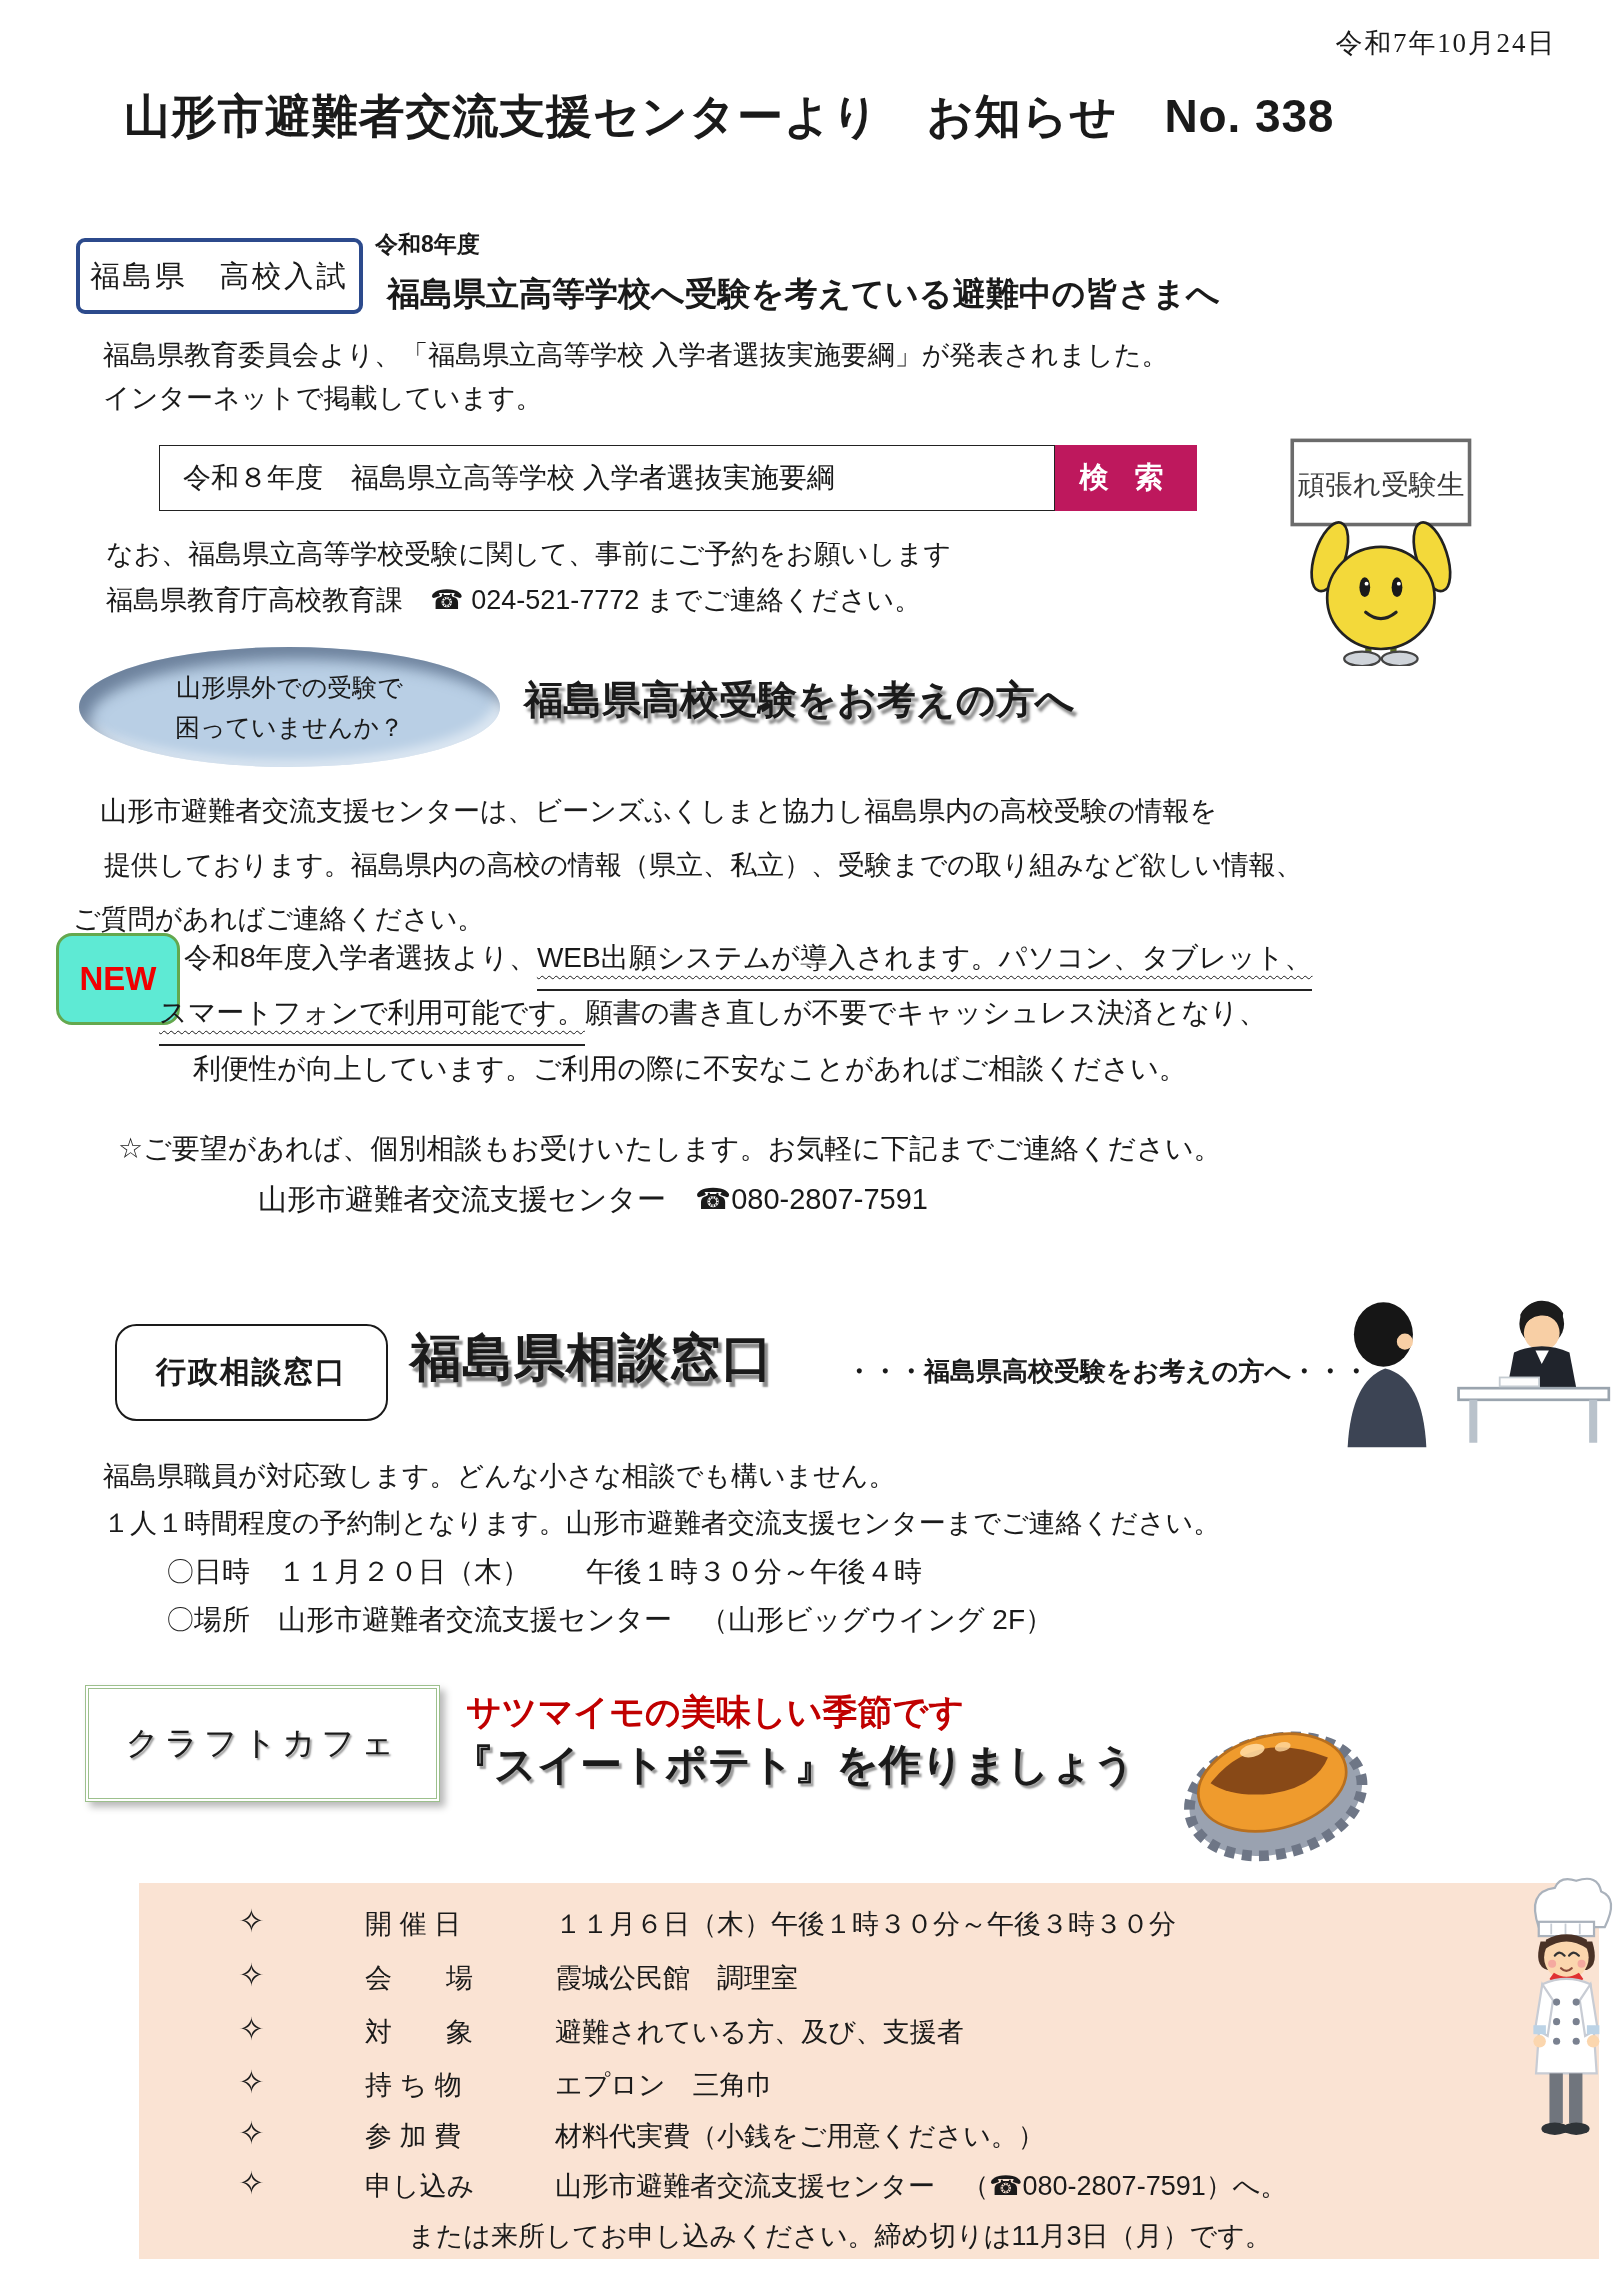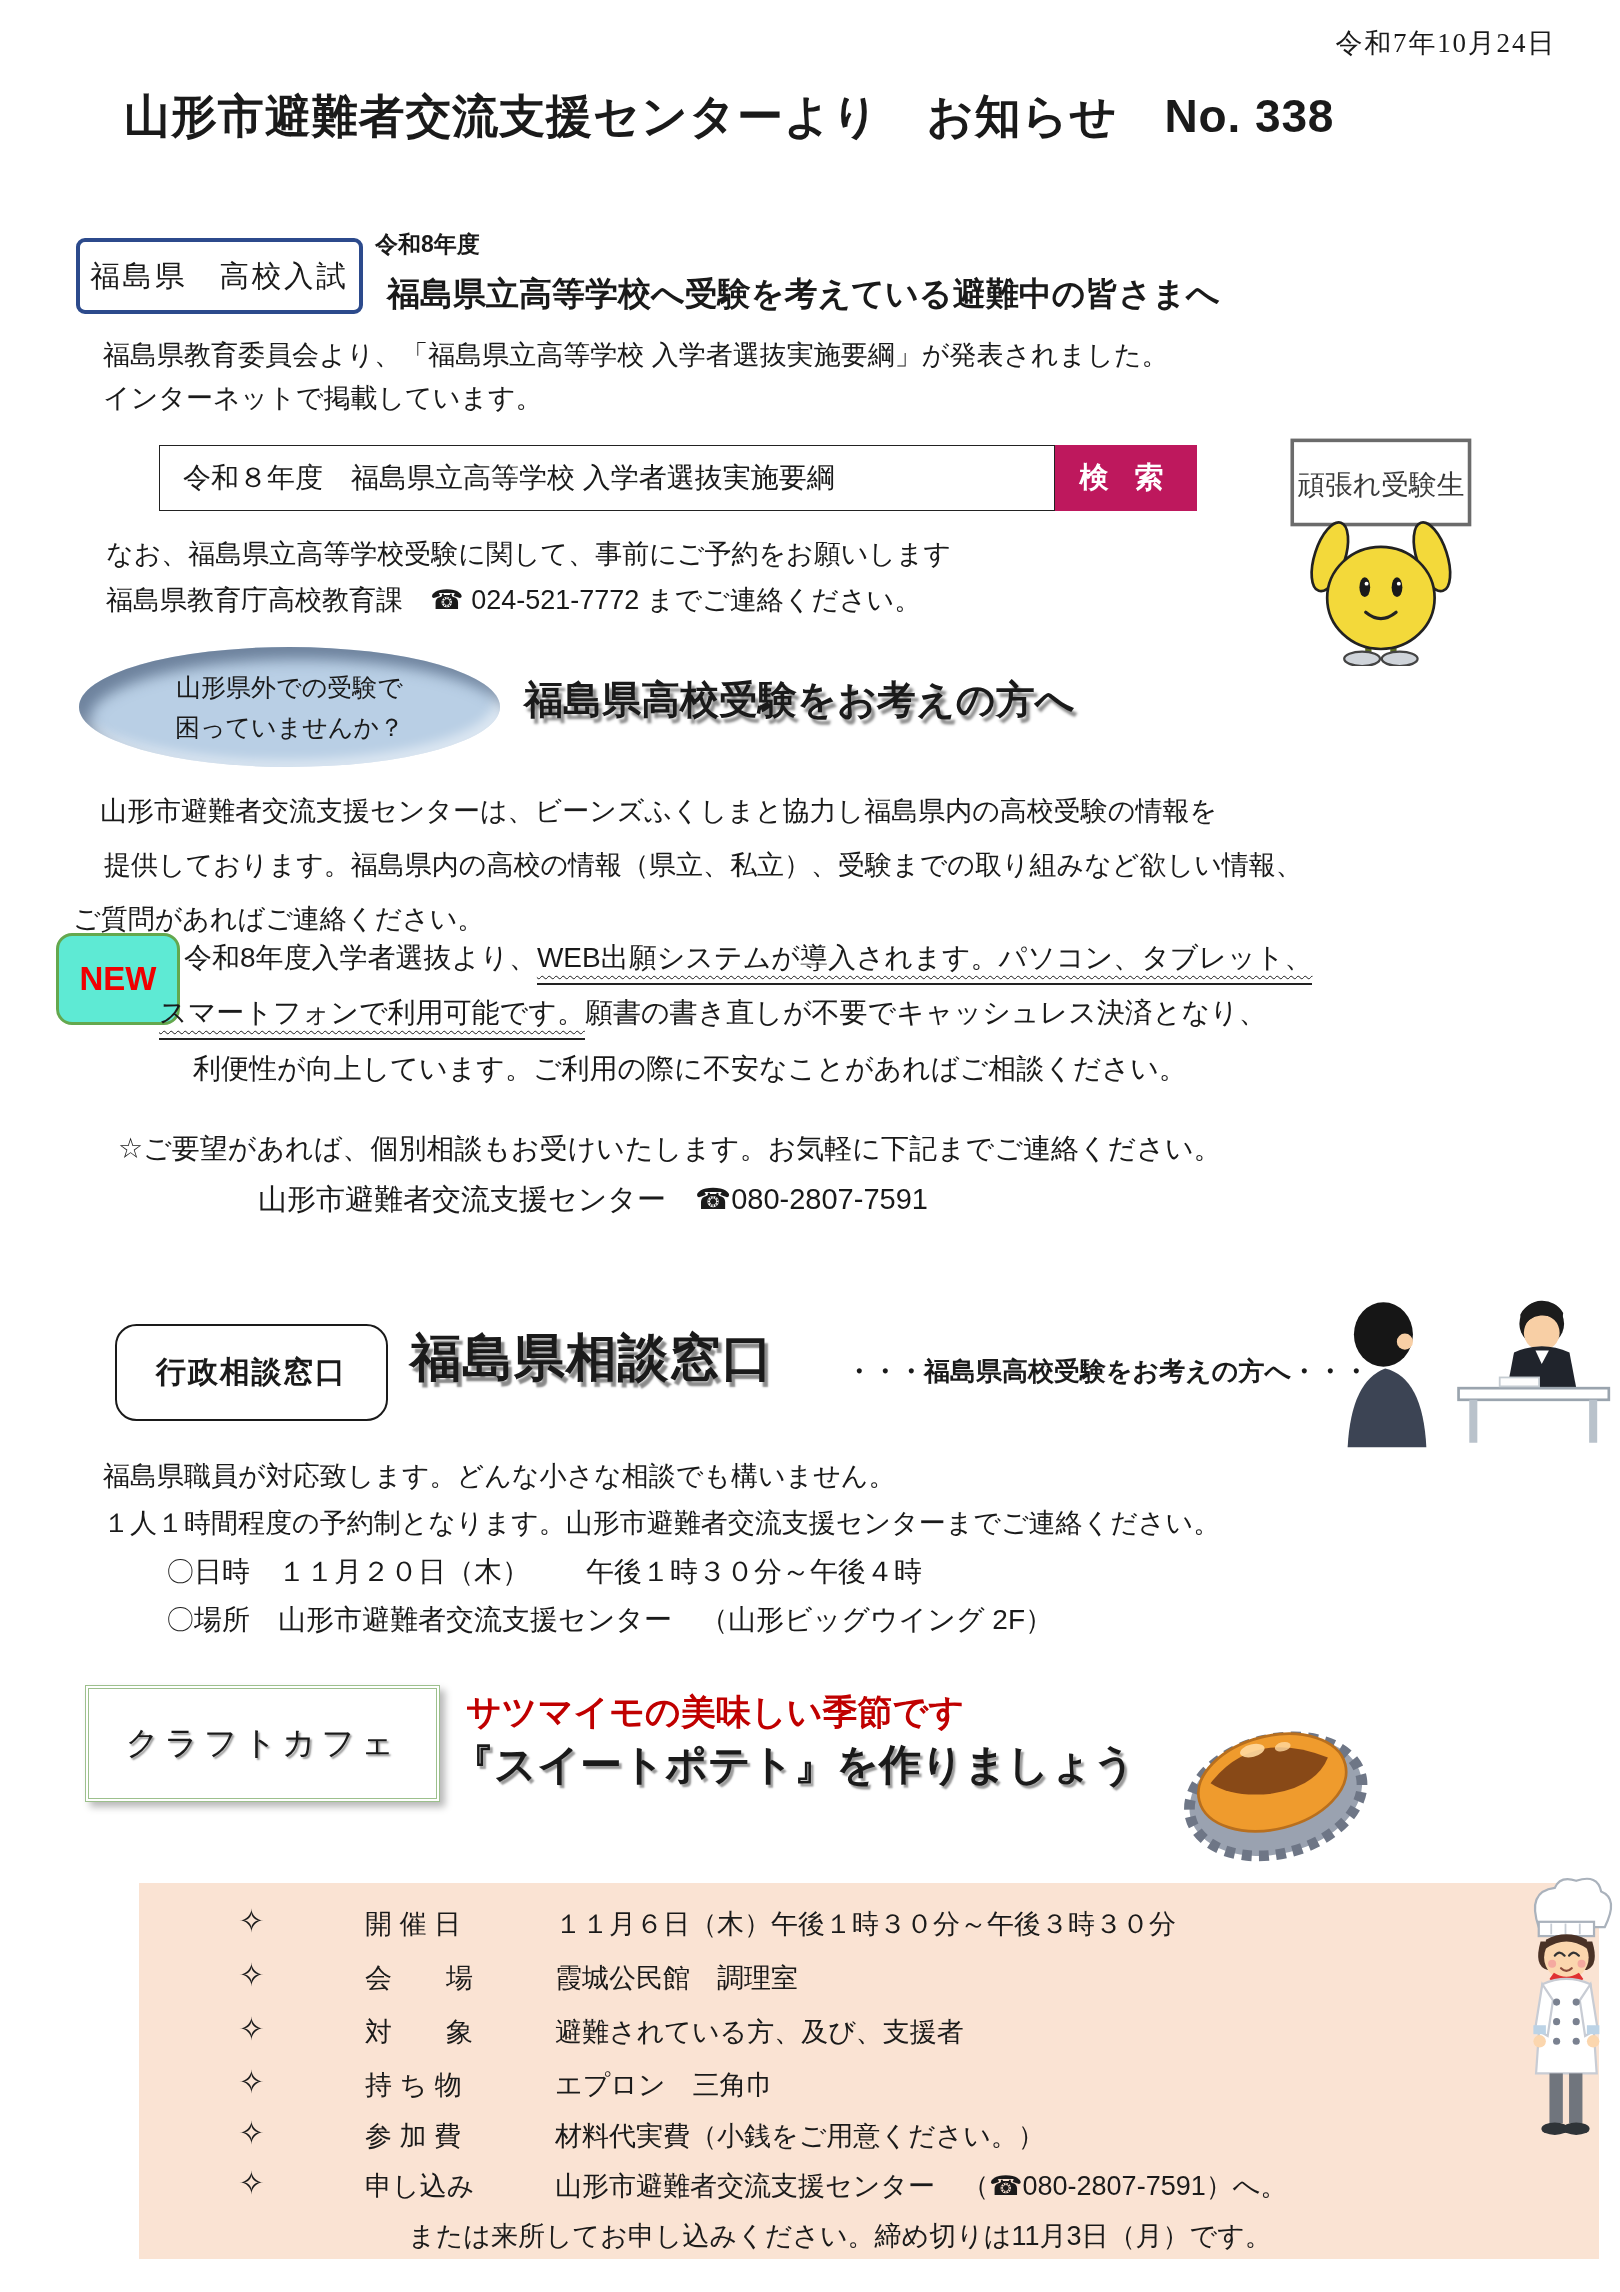--- a/index.html
+++ b/index.html
@@ -36,21 +36,21 @@
   .adv-b1{left:73px;top:793px;}
   .adv-b2{left:73px;top:847px;margin-left:31px;}
   .adv-b3{left:73px;top:901px;}
   .new-badge{left:56px;top:933px;width:118px;height:86px;border:3.6px solid #64a84e;border-radius:16px;background:#5eead4;
              display:flex;align-items:center;justify-content:center;font-size:33px;font-weight:900;color:#f00000;font-style:normal;}
   .nl{font-size:28px;}
   .new-l1{left:184px;top:939px;}
   .new-l2{left:159px;top:994px;}
   .new-l3{left:193px;top:1050px;}
   .u{border-bottom:2.7px solid #222;text-decoration:underline;text-decoration-style:wavy;
-     text-decoration-thickness:1.3px;text-underline-offset:8px;padding-bottom:10px;}
+     text-decoration-thickness:1.3px;text-underline-offset:8px;padding-bottom:16px;}
   .star{left:118px;top:1130px;font-size:28px;}
   .contact{left:258px;top:1180px;font-size:29px;}
 
   
   .gy-badge{left:115px;top:1324px;width:269px;height:93px;border:2.7px solid #1a1a1a;border-radius:21.5px;background:#fff;
             display:flex;align-items:center;justify-content:center;font-size:30px;font-weight:bold;letter-spacing:1.8px;}
   .gy-h{left:410px;top:1324px;font-size:51px;font-weight:900;text-shadow:3.6px 4.5px 1.8px #8a8a8a;letter-spacing:0.9px;}
   .gy-res{left:846px;top:1354px;font-size:26px;font-weight:bold;}
   .gy-b1{left:103px;top:1458px;}
   .gy-b2{left:103px;top:1505px;}

